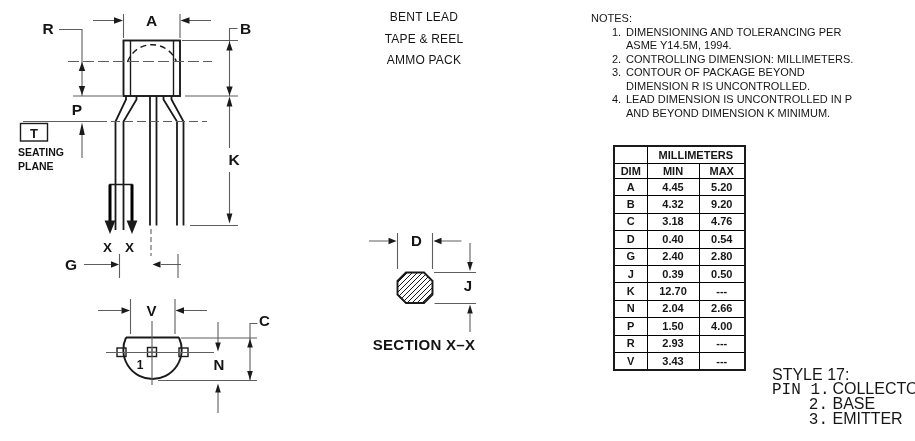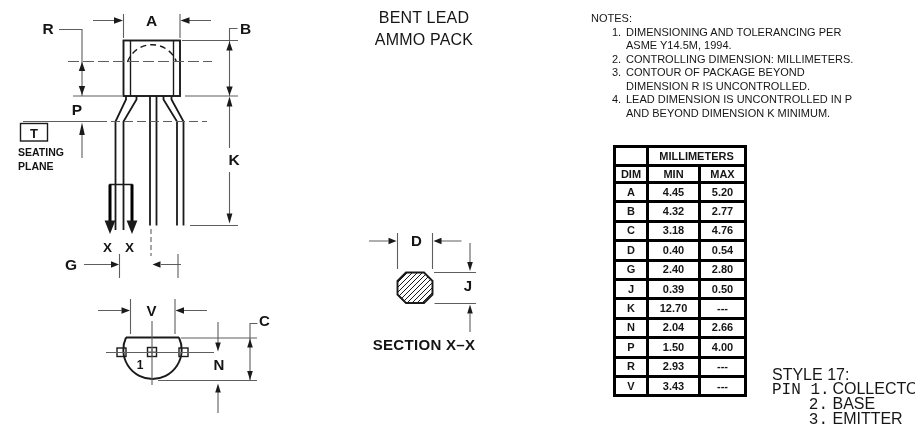--- a/index.html
+++ b/index.html
@@ -11,31 +11,31 @@
   .t155{font-size:15.5px}.t15{font-size:15px}.t135{font-size:13.5px}
   .t13{font-size:13px}.t12{font-size:12px}.t105{font-size:10.5px}
   .o2{stroke:#1a1a1a;stroke-width:1.9;fill:none;stroke-linejoin:miter}
   .o18{stroke:#1a1a1a;stroke-width:1.8;fill:none}
   .o1{stroke:#1a1a1a;stroke-width:1.4;fill:none}
   .d1{stroke:#5e5e5e;stroke-width:1.1;fill:none}
   .ah{fill:#1a1a1a;stroke:none}
   .thick{stroke:#000;stroke-width:3;fill:none}
 
   .title{ position:absolute; left:348px; top:7px; width:152px; text-align:center;
-    font-size:16px; line-height:21.5px; letter-spacing:.2px; }
+    font-size:12px; line-height:21.5px; letter-spacing:.2px; }
 
   .notes{ position:absolute; left:591px; top:12px; width:320px; font-size:11px; line-height:13.5px; }
   .note{ display:flex; }
   .note .num{ margin-left:21px; width:14px; flex:none; }
   .note-lines{ white-space:nowrap; }
   .note-lines div:empty{ display:none; }
 
   table.dims{ position:absolute; left:613px; top:145px; border-collapse:collapse;
     border:2px solid #1a1a1a; font-size:11px; font-weight:bold; text-align:center; }
-  table.dims th, table.dims td{ border:3px solid #000000; padding:0 2px; line-height:1; }
+  table.dims th, table.dims td{ border:1px solid #000000; padding:0 2px; line-height:1; }
   table.dims thead tr.h1 th{ height:16px; }
   table.dims thead tr.h2 th{ height:14px; }
   table.dims tbody td{ height:16.4px; }
 
   .style17{ position:absolute; left:772px; top:368px; font-size:16px; line-height:14px; }
   .pin-row{ white-space:nowrap; }
   .pin-label{ display:inline-block; width:56px; text-align:right;font-family:Liberation Mono, monospace; }
   .pin-name{ display:inline-block; }
 </style>
 </head>
@@ -179,20 +179,21 @@
         <polygon class="ah" points="470,304.5 467.2,313.5 472.8,313.5"></polygon>
         <text class="t15" x="468" y="290.5" text-anchor="middle">J</text>
       </g>
       <text class="t15" x="424" y="350" text-anchor="middle" letter-spacing="0.3">SECTION X–X</text>
     </g>
   </svg>
 
   
   <div class="title">
     <div>BENT LEAD</div>
+    <div>TAPE &amp; REEL</div>
     <div>AMMO PACK</div>
   </div>
 
   
   <div class="notes">
     <div class="notes-heading">NOTES:</div>
     <div class="note">
       <span class="num">1.</span>
       <span class="note-lines">
         <div>DIMENSIONING AND TOLERANCING PER</div>
@@ -242,21 +243,21 @@
     </thead>
     <tbody>
       <tr>
           <td>A</td>
           <td>4.45</td>
           <td>5.20</td>
         </tr>
       <tr>
           <td>B</td>
           <td>4.32</td>
-          <td>2.77</td>
+          <td>9.20</td>
         </tr>
       <tr>
           <td>C</td>
           <td>3.18</td>
           <td>4.76</td>
         </tr>
       <tr>
           <td>D</td>
           <td>0.40</td>
           <td>0.54</td>

